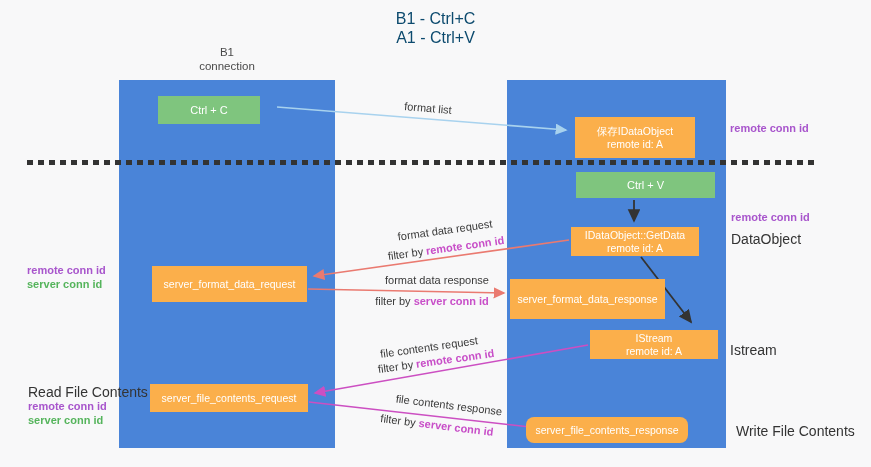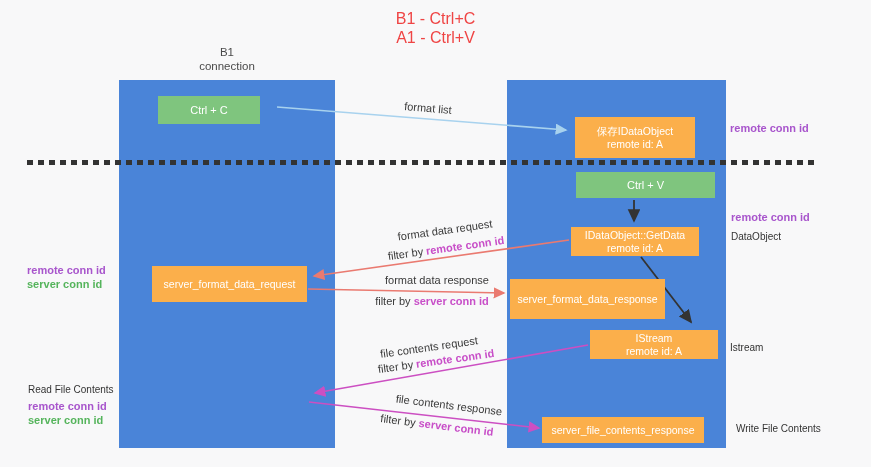--- a/index.html
+++ b/index.html
@@ -17,21 +17,21 @@
     --arrow-black:#333333;
   }
   *{margin:0;padding:0;box-sizing:border-box;}
   body{font-family:"Liberation Sans","DejaVu Sans",sans-serif;background:#fff;}
   .canvas{
     position:relative;width:871px;height:467px;background:var(--bg);
     overflow:hidden;
   }
   .title{
     position:absolute;left:0;top:9px;width:871px;text-align:center;
-    font-size:16px;line-height:19px;color:#ef4444;
+    font-size:16px;line-height:19px;color:#0c4a6e;
   }
   .col-header{
     position:absolute;top:45px;text-align:center;font-size:11.5px;
     line-height:14px;color:#4a4a4a;
   }
   .column{position:absolute;top:80px;height:368px;background:var(--column-blue);}
   .dashline{
     position:absolute;left:27px;top:160px;width:789px;height:5px;z-index:5;
     background:repeating-linear-gradient(90deg,#333 0 6px,transparent 6px 11px);
   }
@@ -43,21 +43,21 @@
   .node.orange{background:var(--box-orange);}
   .node.green{background:var(--box-green);font-size:11px;}
   .elabel{
     position:absolute;font-size:11px;color:var(--ink);white-space:nowrap;
     z-index:4;
   }
   .elabel .prefix{padding-right:3px;}
   .key-magenta{color:var(--magenta);font-weight:bold;}
   .ann{position:absolute;font-size:11px;white-space:nowrap;z-index:4;}
   .ann.bold-purple{color:var(--purple);font-weight:bold;}
-  .ann.plain{color:#333;font-size:10px;}
+  .ann.plain{color:#333;font-size:14px;}
   .idpair{position:absolute;font-size:11px;font-weight:bold;line-height:13.5px;z-index:4;}
   .idpair .rid{color:var(--purple);}
   .idpair .sid{color:var(--green-id);}
   svg.arrows{position:absolute;left:0;top:0;z-index:2;}
   .st-lb{stroke:var(--arrow-lightblue);stroke-width:1.6;}
   .st-bk{stroke:var(--arrow-black);stroke-width:1.8;}
   .st-sa{stroke:var(--arrow-salmon);stroke-width:1.6;}
   .st-ma{stroke:var(--arrow-magenta);stroke-width:1.6;}
   .mk-lb{fill:var(--arrow-lightblue);}
   .mk-bk{fill:var(--arrow-black);}
@@ -132,22 +132,25 @@
 
   <div class="node orange" style="left:510px;top:279px;width:155px;height:40px;">
     <span>server_format_data_response</span>
   </div>
 
   <div class="node orange" style="left:590px;top:330px;width:128px;height:29px;">
     <span>IStream</span>
     <span>remote id: A</span>
   </div>
 
+  <div class="node orange" style="left:150px;top:384px;width:158px;height:28px;">
+    <span>server_file_contents_request</span>
+  </div>
 
-  <div class="node orange" style="left:542px;top:417px;width:162px;height:26px;">
+  <div class="node orange" style="left:526px;top:417px;width:162px;height:26px;border-radius:8px;">
     <span>server_file_contents_response</span>
   </div>
 
   <div class="elabel" style="left:428px;top:108px;transform:translate(-50%,-50%) rotate(5deg);">format list</div>
 
   <div class="elabel" style="left:445px;top:230px;transform:translate(-50%,-50%) rotate(-8deg);">format data request</div>
   <div class="elabel" style="left:446px;top:248px;transform:translate(-50%,-50%) rotate(-8deg);">
     <span class="prefix">filter by</span><span class="key-magenta">remote conn id</span>
   </div>
 

